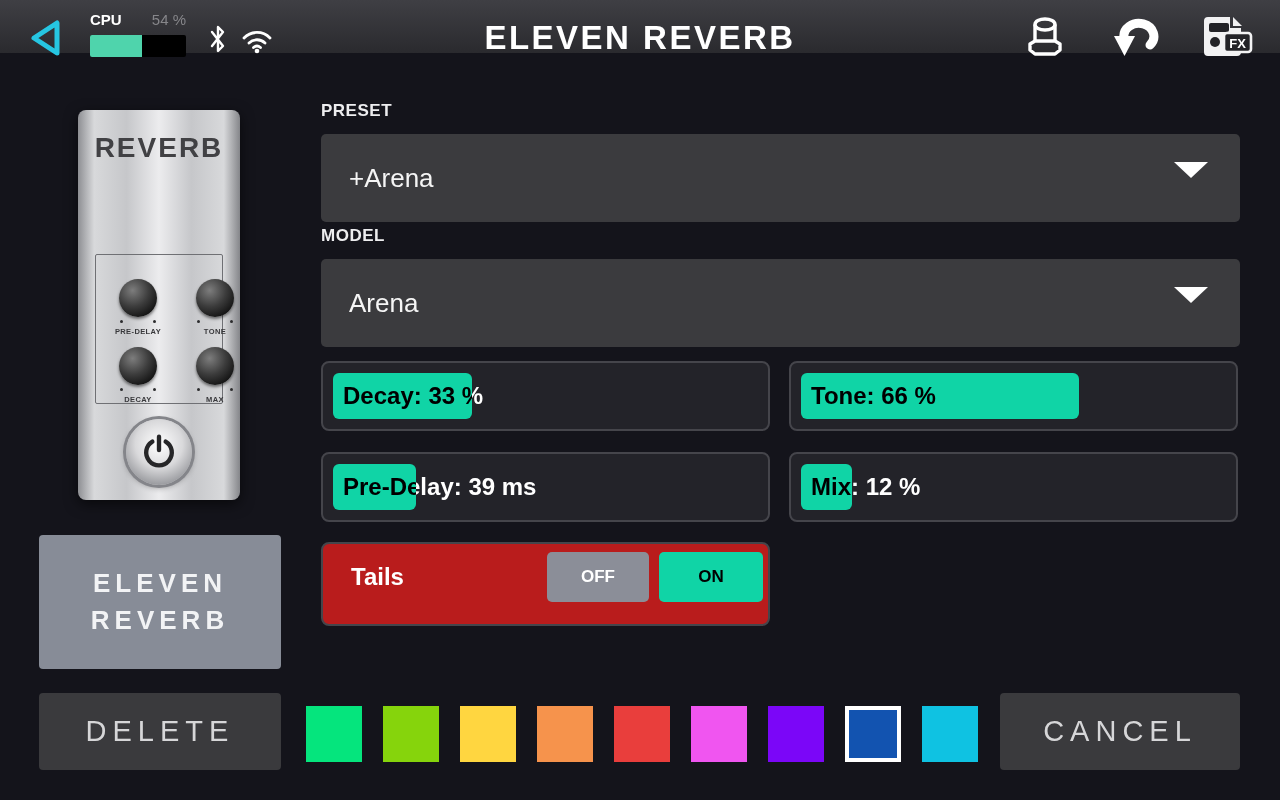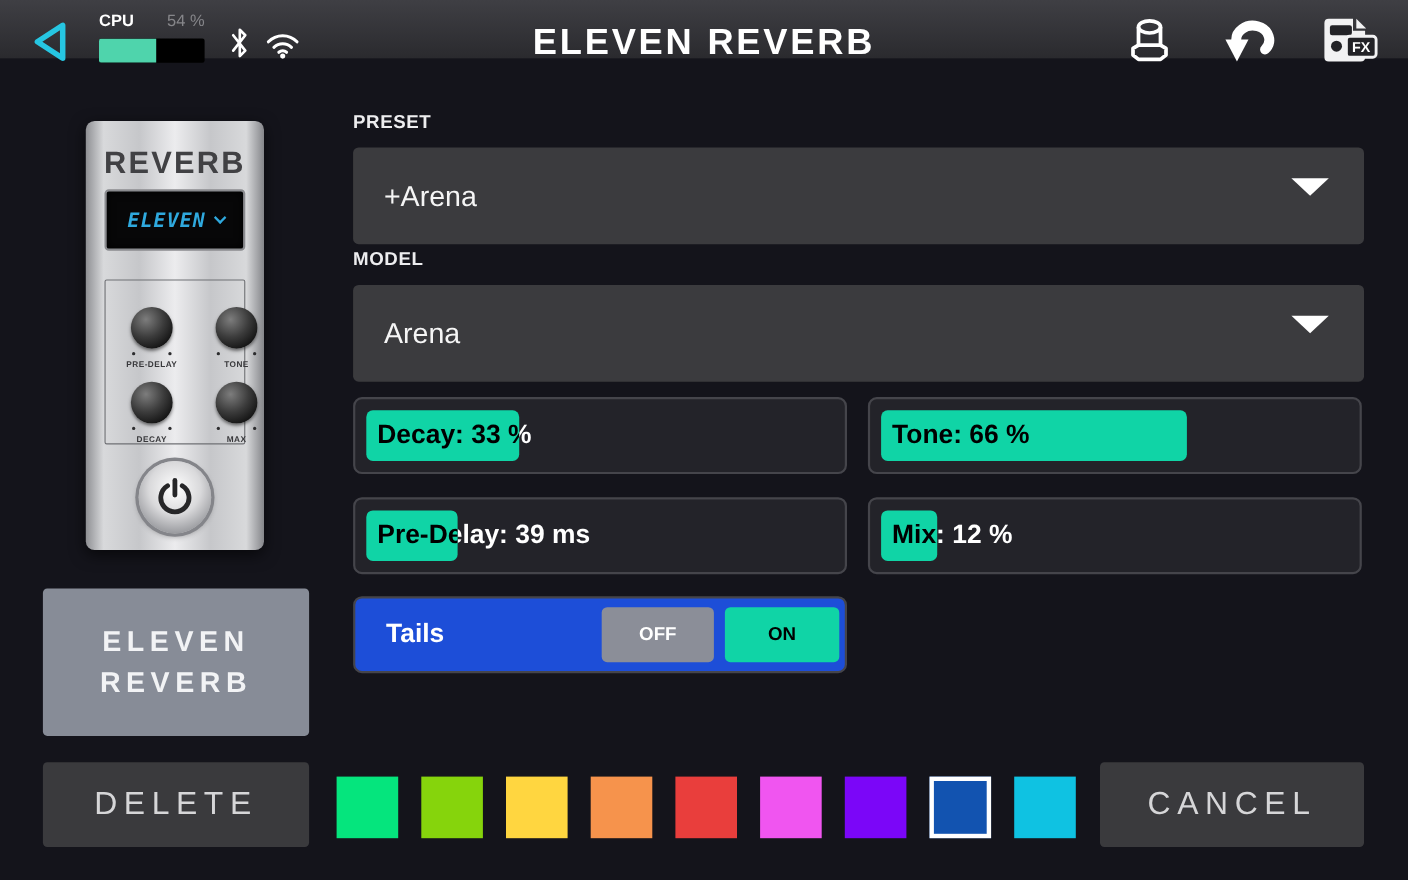--- a/index.html
+++ b/index.html
@@ -75,21 +75,21 @@
                border-radius:8px; cursor:pointer; }
   .param-text-under { position:absolute; left:20px; top:0; height:66px; line-height:66px; white-space:nowrap;
                       font-size:24px; font-weight:600; color:#ffffff; }
   .param-fill { position:absolute; left:10px; top:10px; height:46px; background:#10d4a6; border-radius:6px;
                 overflow:hidden; }
   .param-text-over { position:absolute; left:10px; top:0; height:46px; line-height:46px; white-space:nowrap;
                      font-size:24px; font-weight:600; color:#000000; }
   .p0 { left:321px; top:361px; } .p1 { left:789px; top:361px; }
   .p2 { left:321px; top:452px; } .p3 { left:789px; top:452px; }
 
-  .tails-box { position:absolute; left:321px; top:542px; width:449px; height:70px; background:#1d4ed8;
+  .tails-box { position:absolute; left:321px; top:542px; width:449px; height:84px; background:#b91c1c;
                border:2px solid #45454b; border-radius:8px; }
   .tails-label { position:absolute; left:28px; top:0; height:66px; line-height:66px;
                  font-size:24px; font-weight:600; color:#fff; }
   .toggle-btn { position:absolute; top:8px; height:50px; border-radius:5px; cursor:pointer;
                 display:flex; align-items:center; justify-content:center; font-size:17px; font-weight:bold; }
   .toggle-off { left:224px; width:102px; background:#8b8e98; color:#ffffff; }
   .toggle-on  { left:336px; width:104px; background:#10d4a6; color:#000000; }
 
   
   .swatch-row { position:absolute; left:306px; top:706px; display:flex; gap:21px; }
@@ -147,24 +147,20 @@
         <rect x="13" y="11" width="20" height="9" rx="2" fill="#232327"></rect>
         <circle cx="19" cy="30" r="5" fill="#232327"></circle>
         <rect x="28" y="21" width="27" height="19" rx="3" fill="#232327" stroke="#f2f2f3" stroke-width="2.6"></rect>
         <text x="41.5" y="35.5" text-anchor="middle" font-family="Liberation Sans, sans-serif" font-size="13" font-weight="bold" fill="#ffffff">FX</text>
       </g>
     </svg>
   </div>
 
   <div class="pedal">
     <div class="pedal-name">REVERB</div>
-    <div class="lcd">
-      <span class="lcd-text">ELEVEN</span>
-      <span class="lcd-caret"></span>
-    </div>
     <div class="knob-panel">
       <div class="knob" style="left:23px; top:24px;"></div>
       <div class="knob" style="left:100px; top:24px;"></div>
       <div class="knob" style="left:23px; top:92px;"></div>
       <div class="knob" style="left:100px; top:92px;"></div>
       <div class="knob-label" style="left:7px; top:72px;">PRE-DELAY</div>
       <div class="knob-label" style="left:84px; top:72px;">TONE</div>
       <div class="knob-label" style="left:7px; top:140px;">DECAY</div>
       <div class="knob-label" style="left:84px; top:140px;">MAX</div>
     </div>

